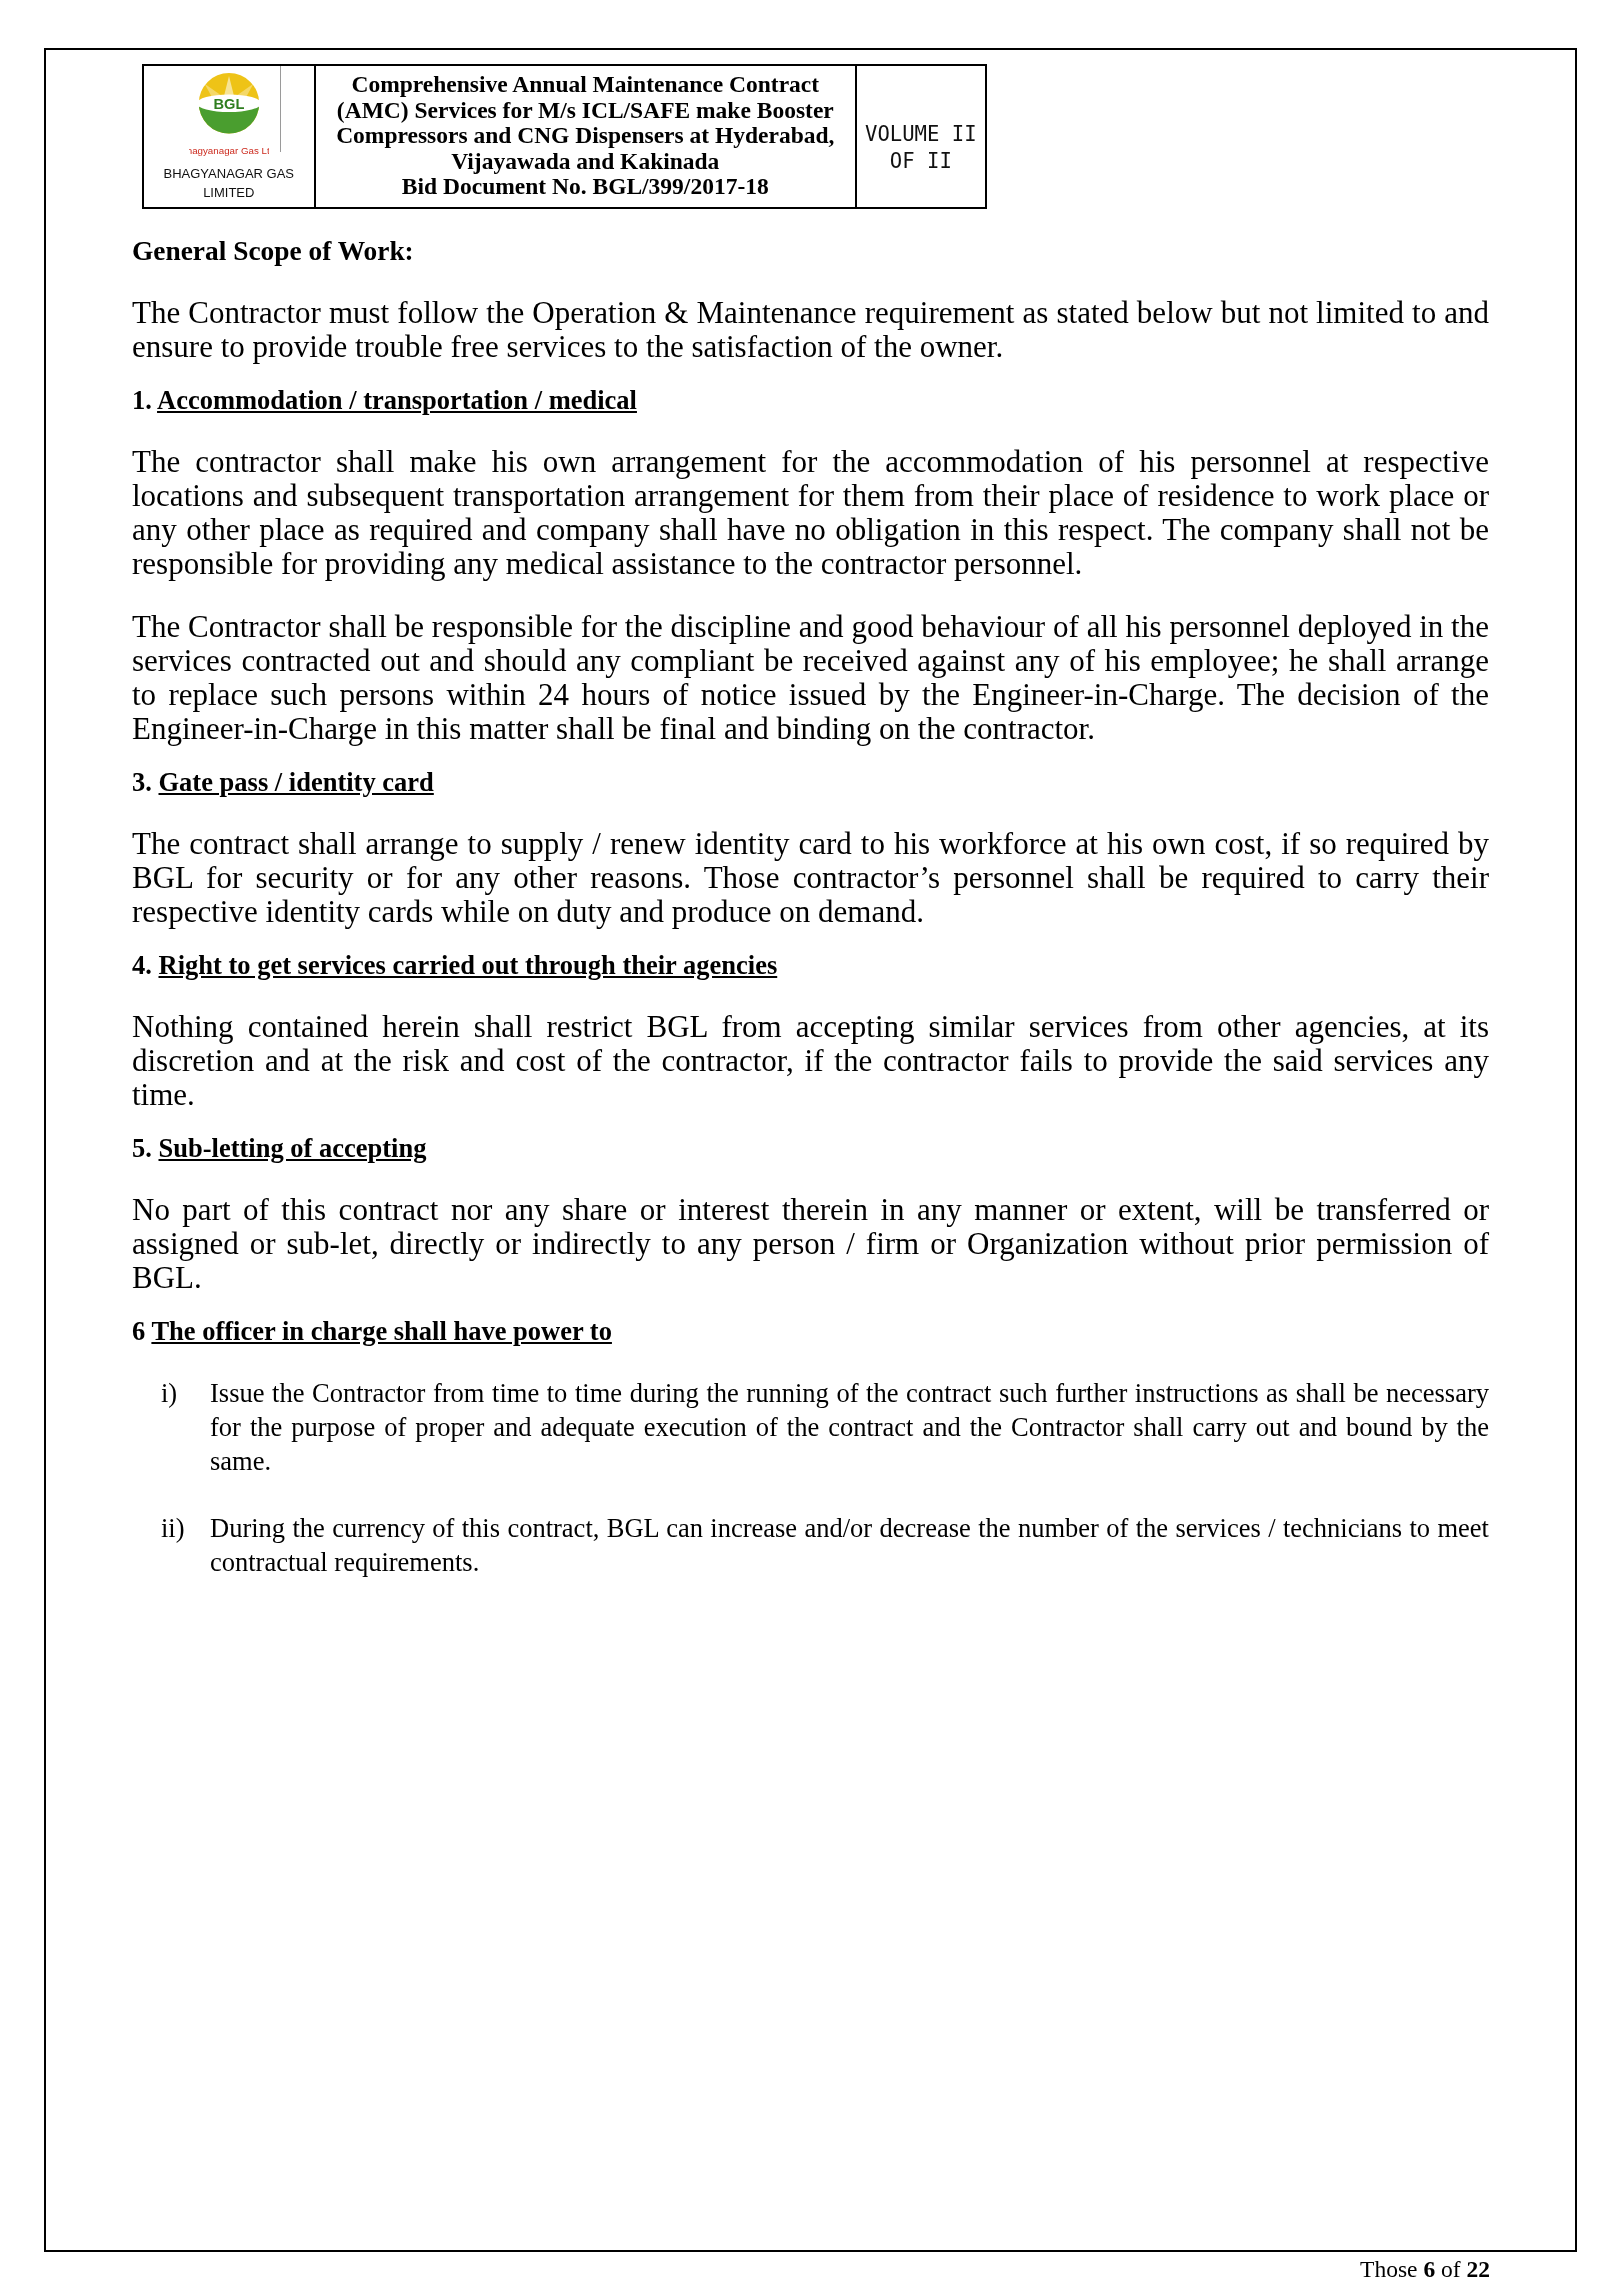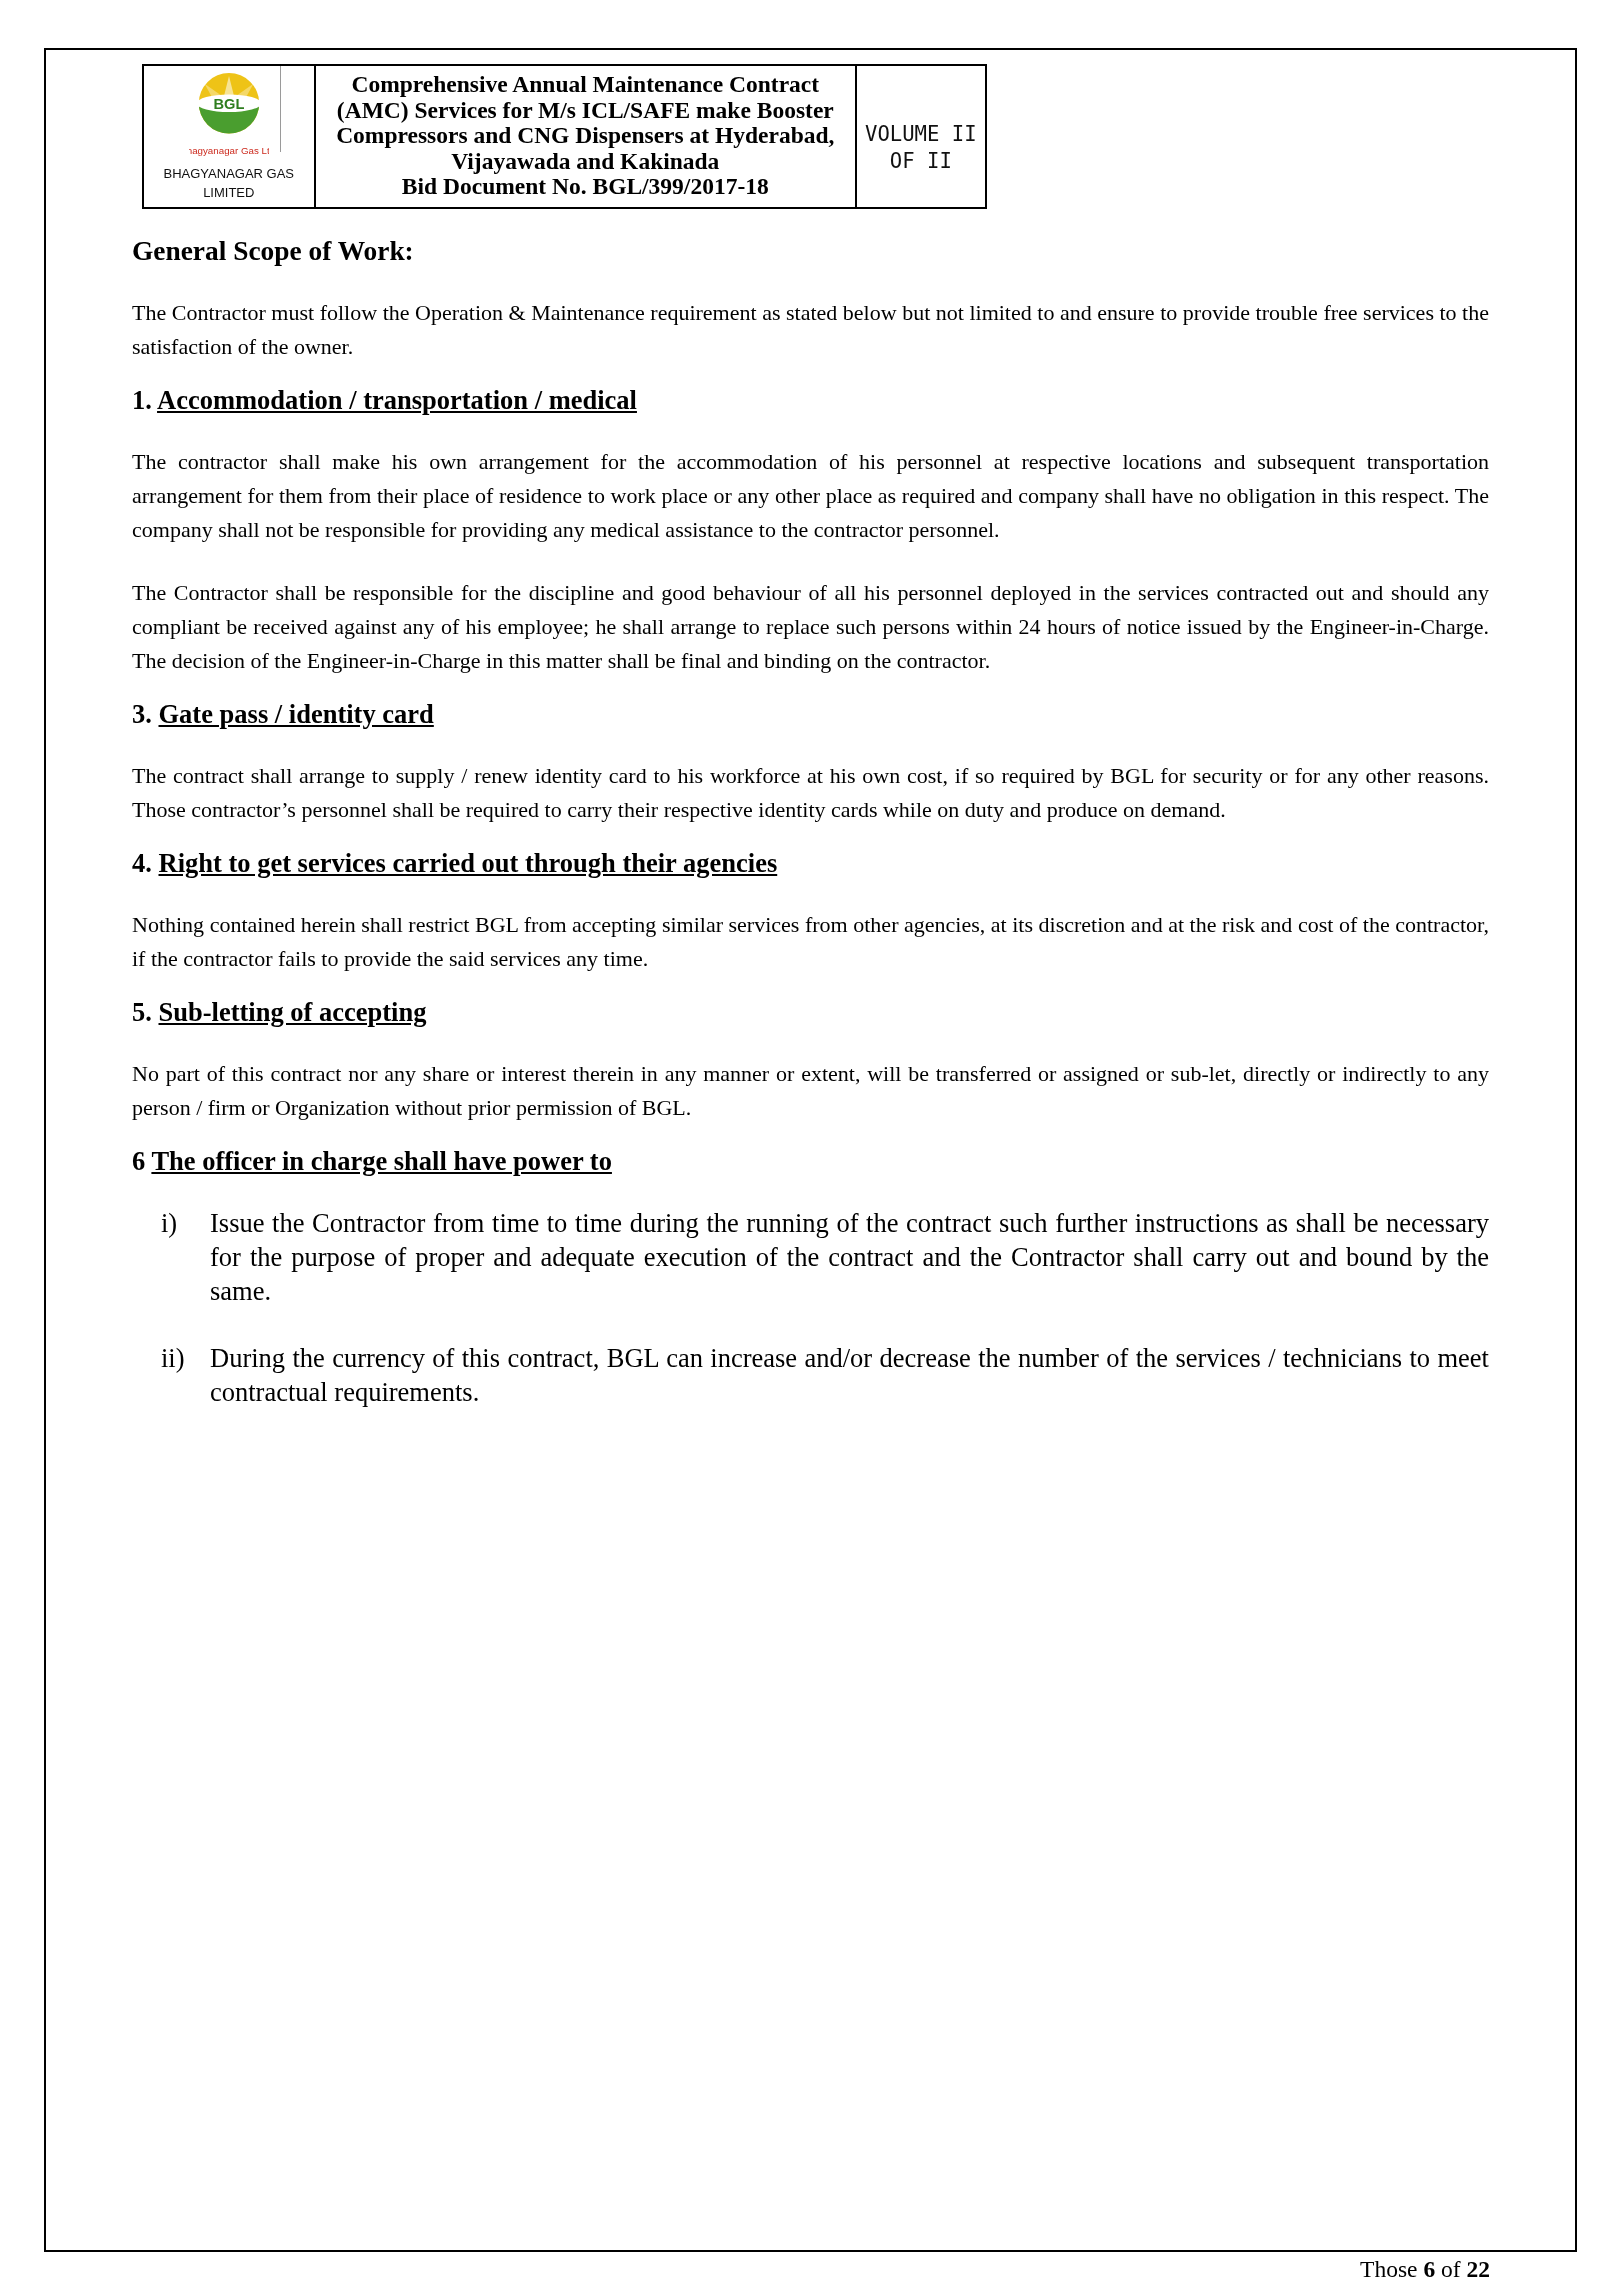--- a/index.html
+++ b/index.html
@@ -70,21 +70,21 @@
     margin-top: 23px;
   }
 
   
   .doc-heading {
     font-size: 27.4px;
     font-weight: bold;
     margin-top: 27.4px;
   }
   .para {
-    font-size: 22px;
+    font-size: 31px;
     line-height: 34px;
     text-align: justify;
     margin-top: 29px;
   }
   .section-heading {
     font-size: 26.5px;
     font-weight: bold;
     margin-top: 21px;
   }
   .section-heading .sec-title { text-decoration: underline; }

